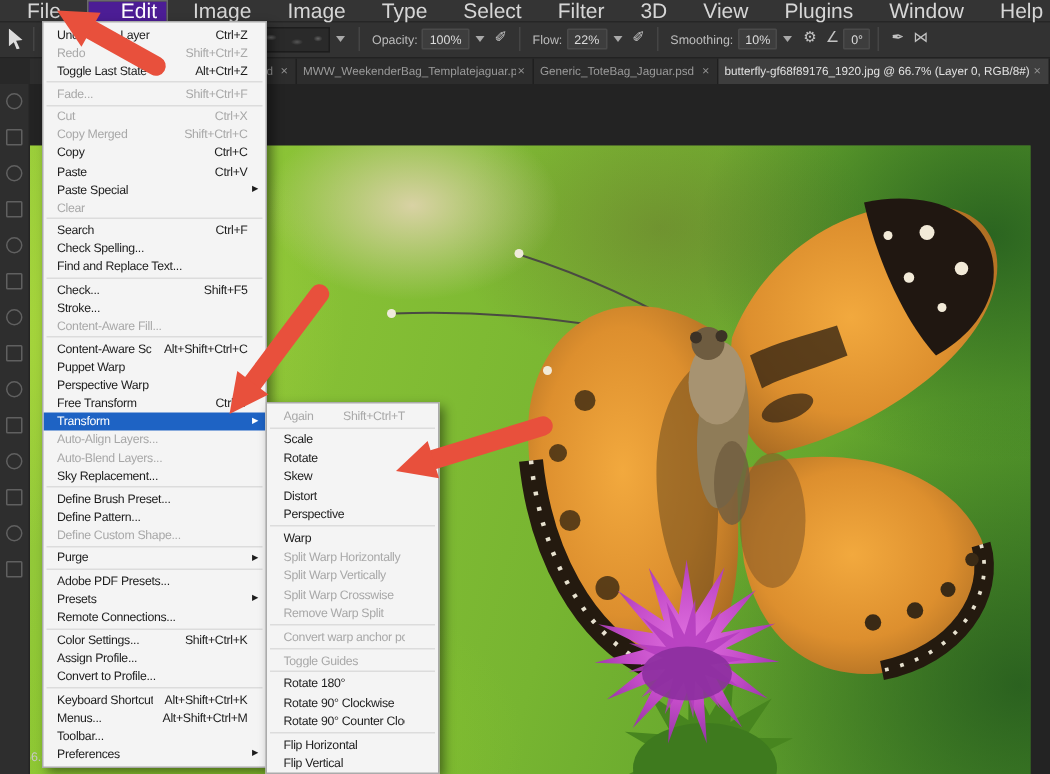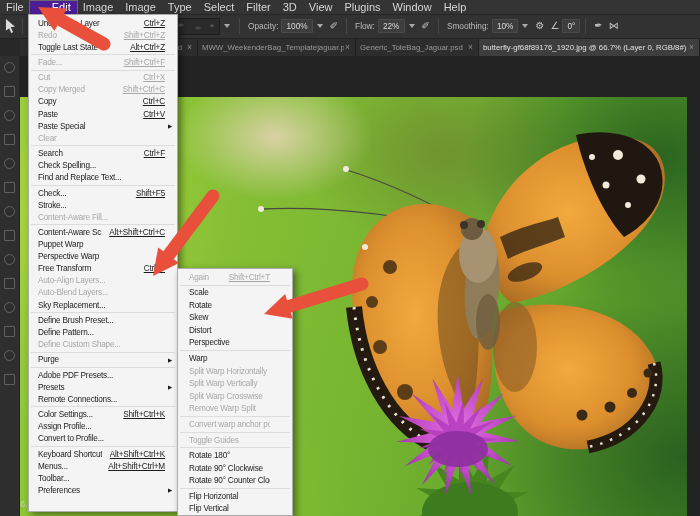--- a/index.html
+++ b/index.html
@@ -2,21 +2,21 @@
 <html><head>
 <meta charset="utf-8">
 <style>
   html,body{margin:0;padding:0;background:#111;}
   #app{position:relative;width:700px;height:516px;overflow:hidden;background:#232323;
        font-family:"Liberation Sans","DejaVu Sans",sans-serif;
        -webkit-font-smoothing:antialiased;cursor:default;user-select:none;}
   
   #menubar{position:absolute;left:0;top:0;width:700px;height:14px;background:#343434;
            border-bottom:1px solid #262626;display:flex;align-items:center;z-index:40;}
-  .mb-item{font-size:11px;color:#d6d6d6;padding:0 6px;height:13px;line-height:13px;}
+  .mb-item{font-size:14px;color:#d6d6d6;padding:0 6px;height:13px;line-height:13px;margin-left:12px;}
   .mb-item.active{background:#4c1d95;outline:1px solid #6a6a6a;color:#fff;padding-left:22px;}
   
   #optionsbar{position:absolute;left:0;top:14px;width:700px;height:24px;background:#323232;
               border-bottom:1px solid #222;display:flex;align-items:center;z-index:30;}
   .ob-sep{width:1px;height:16px;background:#454545;margin:0 5px;flex:none;}
   .ob-label{font-size:8.3px;color:#bdbdbd;margin:0 3px;white-space:nowrap;}
   .ob-value{font-size:8.3px;color:#dcdcdc;background:#3d3d3d;border:1px solid #4a4a4a;
             padding:0 4px;height:12px;line-height:12px;border-radius:1px;white-space:nowrap;}
   .ob-caret{width:0;height:0;border-left:3px solid transparent;border-right:3px solid transparent;
             border-top:4px solid #a9a9a9;margin:0 4px;flex:none;}
@@ -55,21 +55,21 @@
   #statusbar-zoom{position:absolute;left:16px;top:499px;z-index:8;font-size:8.3px;color:#c8c8c8;}
   
   .menu{position:absolute;background:#f4f4f4;border:1px solid #ababab;box-shadow:3px 3px 7px rgba(0,0,0,.45);
         box-sizing:border-box;padding:2px 0;overflow:hidden;}
   #edit-menu{left:28px;top:14px;width:150px;height:498px;z-index:50;}
   #transform-submenu{left:177px;top:268px;width:116px;height:248px;z-index:55;}
   .mi{display:flex;align-items:center;height:12.1px;padding:0 5px 0 9px;font-size:8.2px;
       letter-spacing:-0.2px;color:#1c1c1c;white-space:nowrap;}
   #transform-submenu .mi{height:12.5px;padding:0 15px 0 11px;}
   .mi .lbl{flex:1;overflow:hidden;}
-  .mi .sc{margin-left:8px;text-decoration:underline;}
+  .mi .sc{margin-left:8px;}
   .mi .sub{width:7px;text-align:right;font-size:5.5px;line-height:12px;}
   .mi.disabled{color:#a8a8a8;}
   .mi.hl{background:#1e63c4;color:#fff;}
   .msep{height:1px;background:#dcdcdc;margin:1.1px 2px;}
   
   #arrows{position:absolute;left:0;top:0;z-index:80;pointer-events:none;}
 </style>
 </head>
 <body>
 
@@ -313,20 +313,24 @@
       </div>
       <div class="mi">
         <span class="lbl">Perspective Warp</span>
         <span class="sub"></span>
       </div>
       <div class="mi">
         <span class="lbl">Free Transform</span>
         <span class="sc">Ctrl+T</span>
         <span class="sub"></span>
       </div>
+      <div class="mi hl">
+        <span class="lbl">Transform</span>
+        <span class="sub">▶</span>
+      </div>
       <div class="mi disabled">
         <span class="lbl">Auto-Align Layers...</span>
         <span class="sub"></span>
       </div>
       <div class="mi disabled">
         <span class="lbl">Auto-Blend Layers...</span>
         <span class="sub"></span>
       </div>
       <div class="mi">
         <span class="lbl">Sky Replacement...</span>

